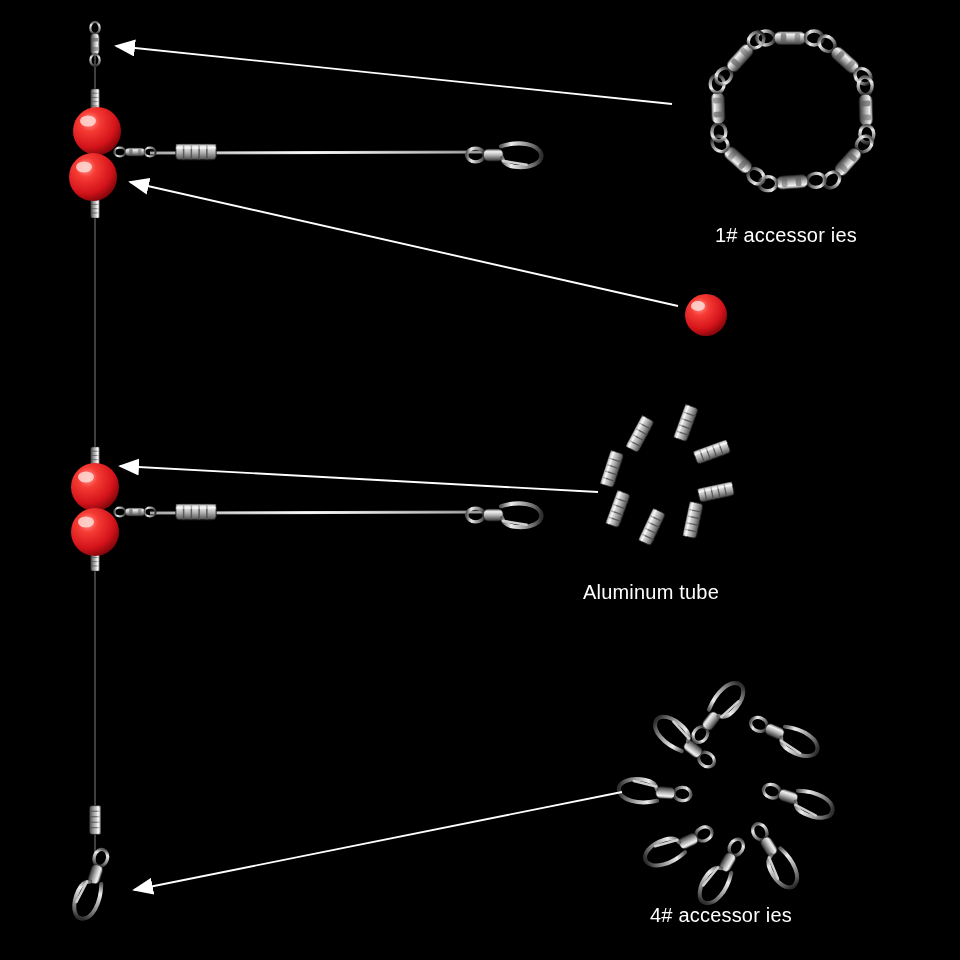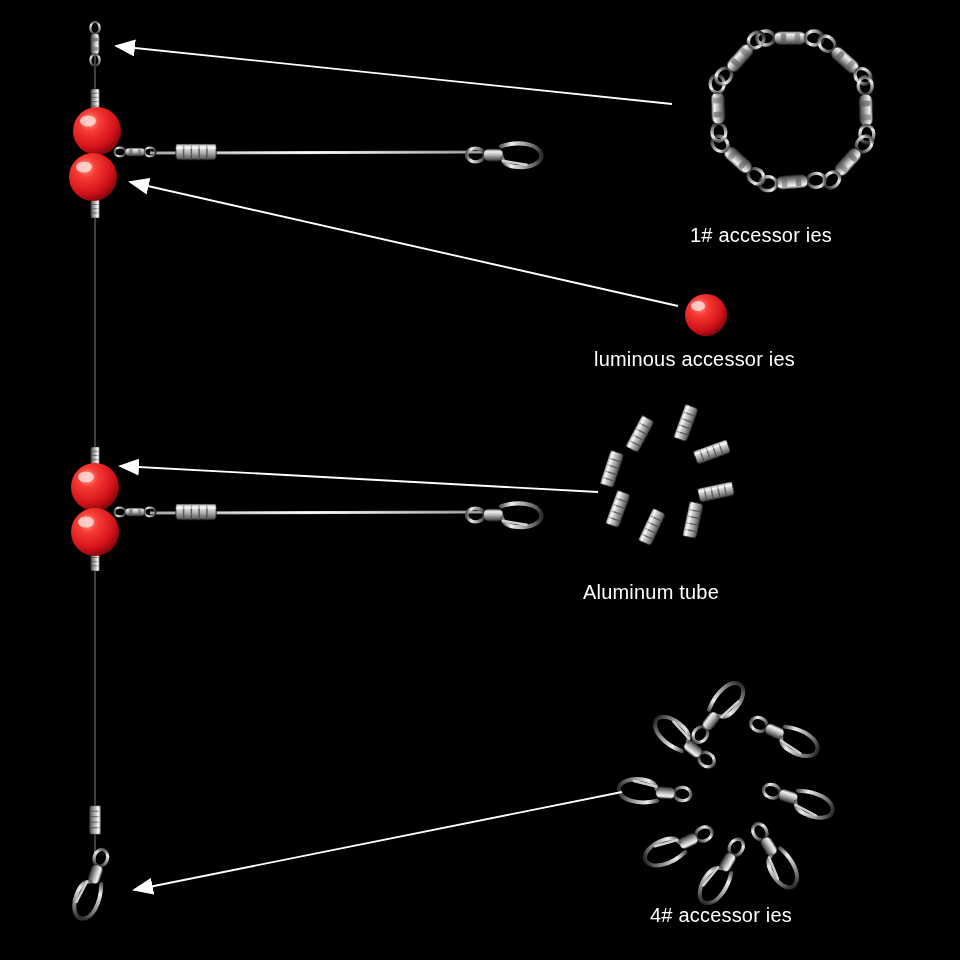--- a/index.html
+++ b/index.html
@@ -23,21 +23,21 @@
     height: 960px;
   }
   .cap-label {
     position: absolute;
     color: #ffffff;
     font-family: "Liberation Sans", sans-serif;
     font-size: 20px;
     letter-spacing: 0.2px;
     white-space: nowrap;
   }
-  .cap-1 { left: 690px; top: 224px; }
+  .cap-1 { left: 715px; top: 224px; }
   .cap-2 { left: 594px; top: 348px; }
   .cap-3 { left: 583px; top: 557px; margin-top: 24px; }
   .cap-4 { left: 650px; top: 904px; }
 </style>
 </head>
 <body>
 
 <div id="stage">
 
   <svg class="layer" viewBox="0 0 960 960">
@@ -267,17 +267,16 @@
 
     <g stroke="#ffffff" stroke-width="1.9" fill="none">
       <line x1="672" y1="104" x2="116" y2="46" marker-end="url(#arrowHead)"></line>
       <line x1="678" y1="306" x2="130" y2="182" marker-end="url(#arrowHead)"></line>
       <line x1="598" y1="492" x2="120" y2="466" marker-end="url(#arrowHead)"></line>
       <line x1="622" y1="792" x2="134" y2="890" marker-end="url(#arrowHead)"></line>
     </g>
   </svg>
 
   <div class="cap-label cap-1">1# accessor ies</div>
-  <div class="cap-label cap-2">luminous accessor ies</div>
   <div class="cap-label cap-3">Aluminum tube</div>
   <div class="cap-label cap-4">4# accessor ies</div>
 
 </div>
 
 </body></html>

